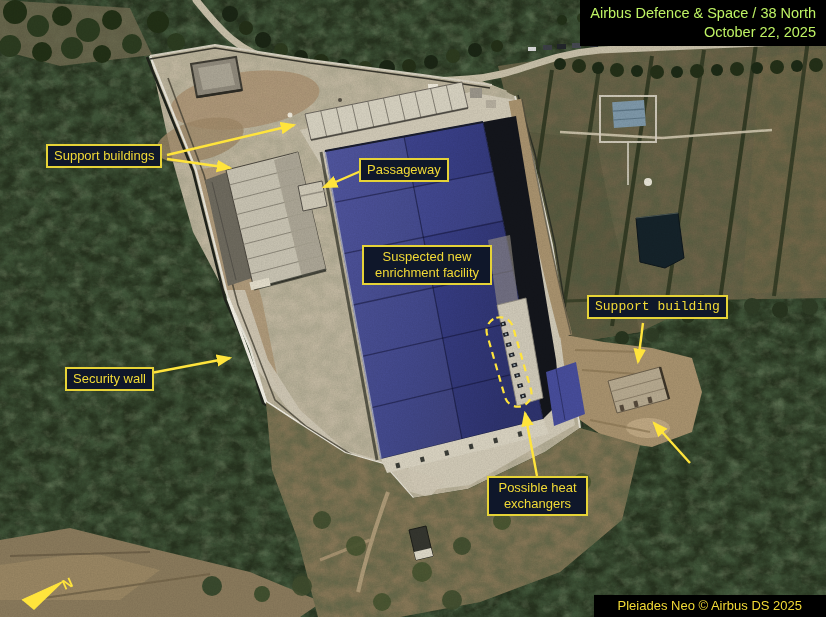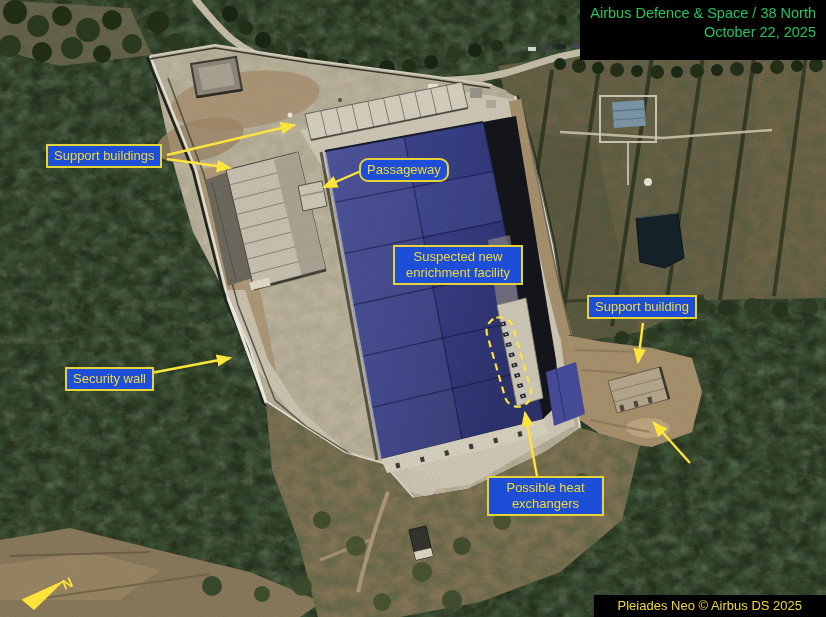--- a/index.html
+++ b/index.html
@@ -4,28 +4,28 @@
 <style>
   html,body{margin:0;padding:0;background:#111;}
   .stage{
     position:relative; width:826px; height:617px; overflow:hidden;
     background:#27331f;
     font-family:"Liberation Sans", sans-serif;
   }
   .stage svg{position:absolute; left:0; top:0;}
   .label{
     position:absolute; box-sizing:border-box;
-    background:#1d4ed8; border:2px solid #e6d337; color:#f2da36;
+    background:#0f172a; border:2px solid #e6d337; color:#f2da36;
     font-size:13px; line-height:1.22; padding:2px 6px;
     text-align:center; white-space:nowrap;
   }
   .label.wrap{white-space:normal;}
   .credit-top{
-    position:absolute; top:0; right:0; background:#000000; color:#22c55e;
-    font-size:14.5px; line-height:1.32; padding:4px 10px 18px; text-align:right;
+    position:absolute; top:0; right:0; background:#000000; color:#bef264;
+    font-size:14.5px; line-height:1.32; padding:4px 10px 4px; text-align:right;
   }
   .credit-bottom{
     position:absolute; bottom:0; right:0; background:#000000; color:#f2da36;
     font-size:13px; padding:3px 24px 4px;
   }
 </style>
 </head>
 <body>
 
 <div class="stage">
@@ -391,29 +391,29 @@
     <rect x="495.5" y="316" width="27" height="92" rx="13.5" fill="none" stroke="#ffe43c" stroke-width="2.2" stroke-dasharray="7 5" transform="rotate(-16 509 362)"></rect>
     <g>
       <polygon points="22,600 64,581 34,610" fill="#ffe43c"></polygon>
       <line x1="22" y1="600" x2="64" y2="581" stroke="#ffe43c" stroke-width="1.2"></line>
       <text x="62" y="589" font-size="14" font-weight="bold" fill="#ffe43c" font-family="Liberation Sans, sans-serif" transform="rotate(-24 66 583)">N</text>
     </g>
   </svg>
 
   <div class="label" style="left:46px; top:144px;">Support buildings</div>
 
-  <div class="label" style="left:359px; top:158px;border-radius:9px;">Passageway</div>
-
-  <div class="label wrap" style="left:362px; top:245px; width:130px;margin-left:31px;">Suspected new enrichment facility</div>
-
-  <div class="label" style="left:587px; top:295px;">Support building</div>
+  <div class="label" style="left:359px; top:158px;">Passageway</div>
+
+  <div class="label wrap" style="left:362px; top:245px; width:130px;">Suspected new enrichment facility</div>
+
+  <div class="label" style="left:587px; top:295px;font-family:Liberation Mono, monospace;">Support building</div>
 
   <div class="label" style="left:48px; top:367px;margin-left:17px;">Security wall</div>
 
-  <div class="label wrap" style="left:487px; top:476px; width:117px;">Possible heat exchangers</div>
+  <div class="label wrap" style="left:487px; top:476px; width:101px;">Possible heat exchangers</div>
 
 
   <div class="credit-top">
     <div>Airbus Defence &amp; Space / 38 North</div>
     <div>October 22, 2025</div>
   </div>
 
   <div class="credit-bottom">Pleiades Neo © Airbus DS 2025</div>
 
 </div>

